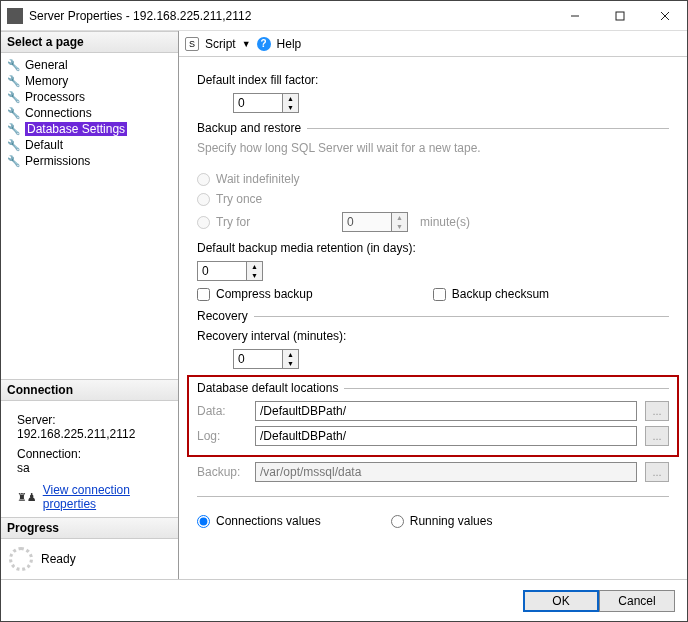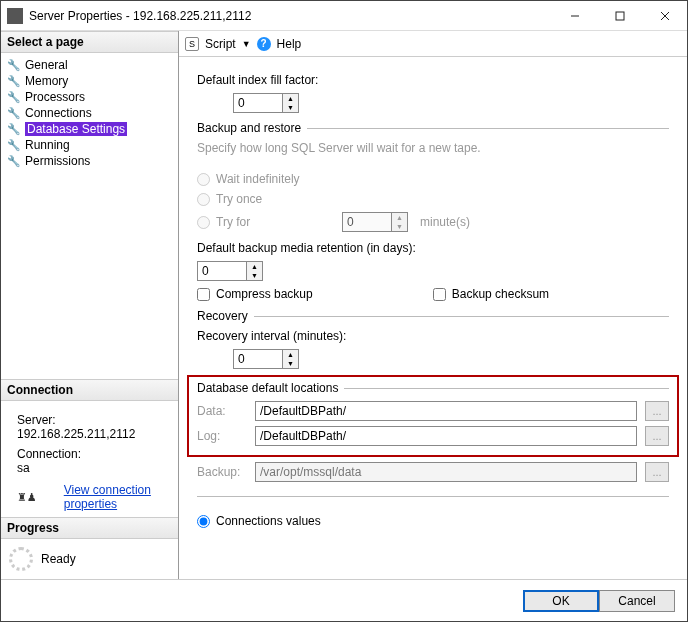--- a/index.html
+++ b/index.html
@@ -14,21 +14,21 @@
 .body { flex: 1; display: flex; overflow: hidden; }
 .left { width: 178px; border-right: 1px solid #999; display: flex; flex-direction: column; background: #fff; }
 .panel-head { background: linear-gradient(#f6f6f6,#e7e7e7); border-top: 1px solid #ccc; border-bottom: 1px solid #ccc; padding: 3px 6px; font-weight: bold; }
 .pagelist { padding: 4px 2px; overflow: auto; }
 .page-item { display: flex; align-items: center; gap: 4px; padding: 1px 4px; cursor: pointer; }
 .page-item .wrench { width: 14px; text-align: center; color: #555; font-size: 11px; }
 .page-item .label { font-size: 12px; }
 .page-item.selected .label { background: #6d28d9; color: #fff; padding: 0 2px; }
 .conn-box { padding: 6px 16px; font-size: 12px; }
 .conn-box .lbl { margin-top: 6px; }
-.conn-link { color: #0a40cc; text-decoration: underline; cursor: pointer; display:inline-block; margin-top:8px;margin-left:21px; }
+.conn-link { color: #0a40cc; text-decoration: underline; cursor: pointer; display:inline-block; margin-top:8px; }
 .progress-box { padding: 8px; display: flex; align-items: center; gap: 8px; }
 .spinner { width: 24px; height: 24px; border: 3px dotted #ccc; border-radius: 50%; }
 .right { flex: 1; display: flex; flex-direction: column; }
 .toolbar { height: 26px; border-bottom: 1px solid #ccc; display: flex; align-items: center; padding: 0 6px; gap: 6px; }
 .toolbar .scripticon { width:14px;height:14px;border:1px solid #888;border-radius:2px;display:inline-flex;align-items:center;justify-content:center;font-size:9px;}
 .toolbar .drop { font-size: 9px; }
 .toolbar .help { width:14px;height:14px;border-radius:50%;background:#1e90ff;color:#fff;display:inline-flex;align-items:center;justify-content:center;font-size:10px;font-weight:bold;}
 .content { flex: 1; overflow: auto; padding: 16px 18px 10px 18px; }
 .row { margin-bottom: 6px; display:flex; align-items:center; }
 .label-txt { font-size: 12px; }
@@ -105,21 +105,21 @@
         <div class="page-item">
             <span class="wrench">🔧</span>
             <span class="label">Connections</span>
           </div>
         <div class="page-item selected">
             <span class="wrench">🔧</span>
             <span class="label">Database Settings</span>
           </div>
         <div class="page-item">
             <span class="wrench">🔧</span>
-            <span class="label">Running</span>
+            <span class="label">Default</span>
           </div>
         <div class="page-item">
             <span class="wrench">🔧</span>
             <span class="label">Permissions</span>
           </div>
       </div>
       <div class="left-spacer"></div>
       <div class="panel-head">Connection</div>
       <div class="conn-box">
         <div class="lbl">Server:</div>
@@ -253,20 +253,24 @@
           <input class="textfield f" disabled="" value="/var/opt/mssql/data" style="">
           <div class="browse-btn">...</div>
         </div>
 
         <div style="height:1px;background:#bbb;margin:14px 0"></div>
         <div class="row" style="gap:70px">
           <span class="radio-row">
               <input type="radio" checked="" style="">
               <span>Connections values</span>
             </span>
+          <span class="radio-row">
+              <input type="radio" style="">
+              <span>Running values</span>
+            </span>
         </div>
       </div>
     </div>
   </div>
 
   <div class="footer">
     <button class="btn primary">OK</button>
     <button class="btn">Cancel</button>
   </div>
 </div>

